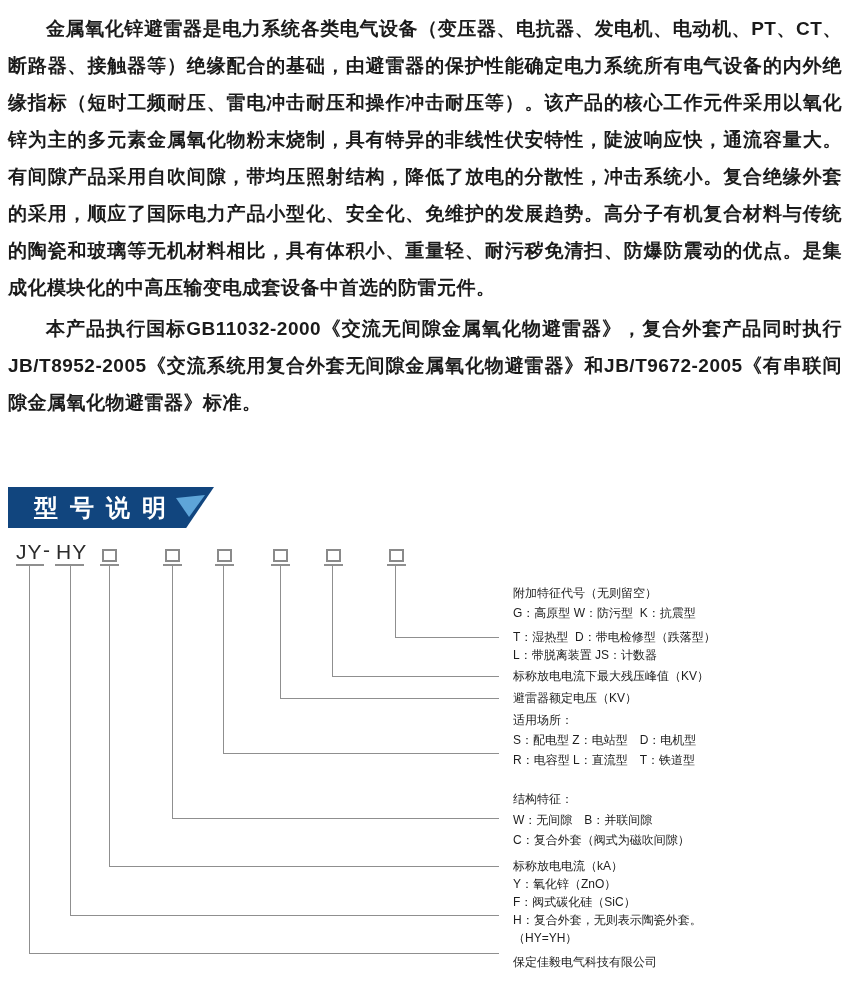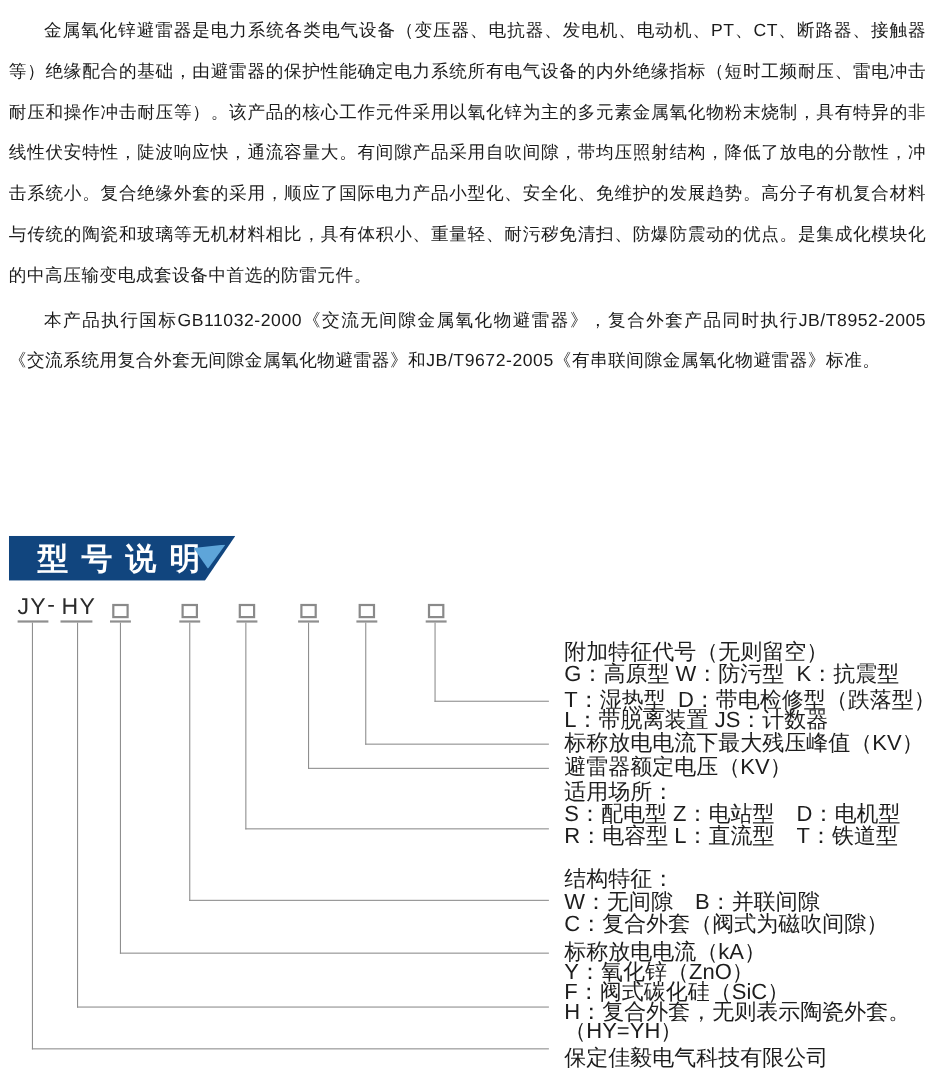--- a/index.html
+++ b/index.html
@@ -14,41 +14,41 @@
     width:850px;height:983px;
     background:#ffffff;
     font-family:"Liberation Sans","DejaVu Sans",sans-serif;
     color:var(--text-black);
     overflow:hidden;
   }
   
   .intro{position:absolute;left:8px;top:10px;width:834px;}
   .intro p{
     margin:0;
-    font-size:16px;
+    font-size:19px;
     line-height:37px;
-    font-weight:400;
+    font-weight:700;
     text-align:justify;
     text-indent:2em;
     color:var(--text-black);
     letter-spacing:0.5px;
   }
   .intro p + p{margin-top:4px;}
   
   .banner{
     position:absolute;left:8px;top:487px;
     width:206px;height:41px;
     background:var(--banner-blue);
     clip-path:polygon(0 0,100% 0,86.5% 100%,0 100%);
   }
   .banner .title{
     display:block;
     padding-left:26px;
     line-height:41px;
-    font-size:28px;
+    font-size:24px;
     font-weight:700;
     letter-spacing:12px;
     color:#ffffff;
     white-space:nowrap;
   }
   .banner-fold{
     position:absolute;left:176px;top:495px;
     width:29px;height:22px;
     background:var(--fold-blue);
     clip-path:polygon(0 14%,100% 0,45% 100%);
@@ -77,21 +77,21 @@
   }
   
   .conn{
     position:absolute;top:566px;
     border-left:1px solid var(--line-gray);
     border-bottom:1px solid var(--line-gray);
   }
   
   .dlabel{
     position:absolute;left:513px;
-    font-size:20px;
+    font-size:12px;
     line-height:20px;
     white-space:pre;
     color:#1D1D1D;
     font-weight:400;
   }
 </style>
 </head>
 <body>
 
 <div class="page">

